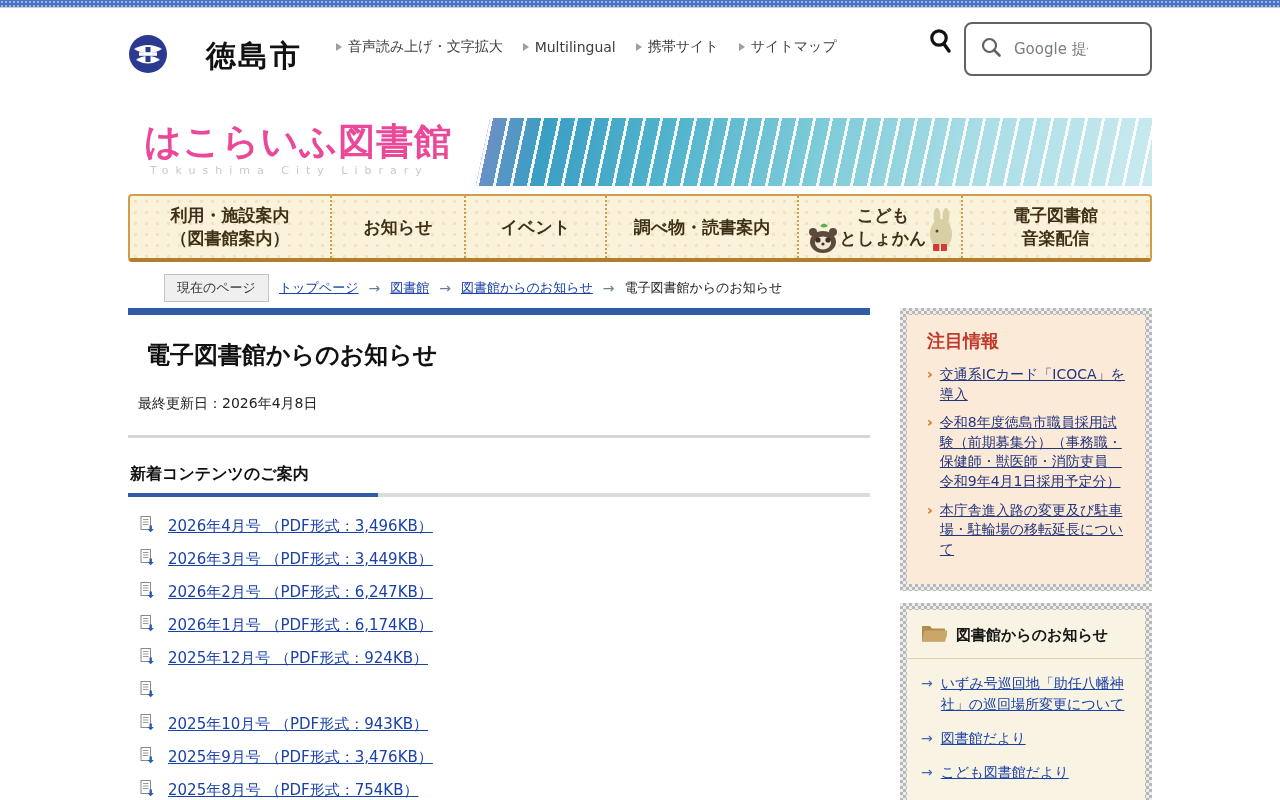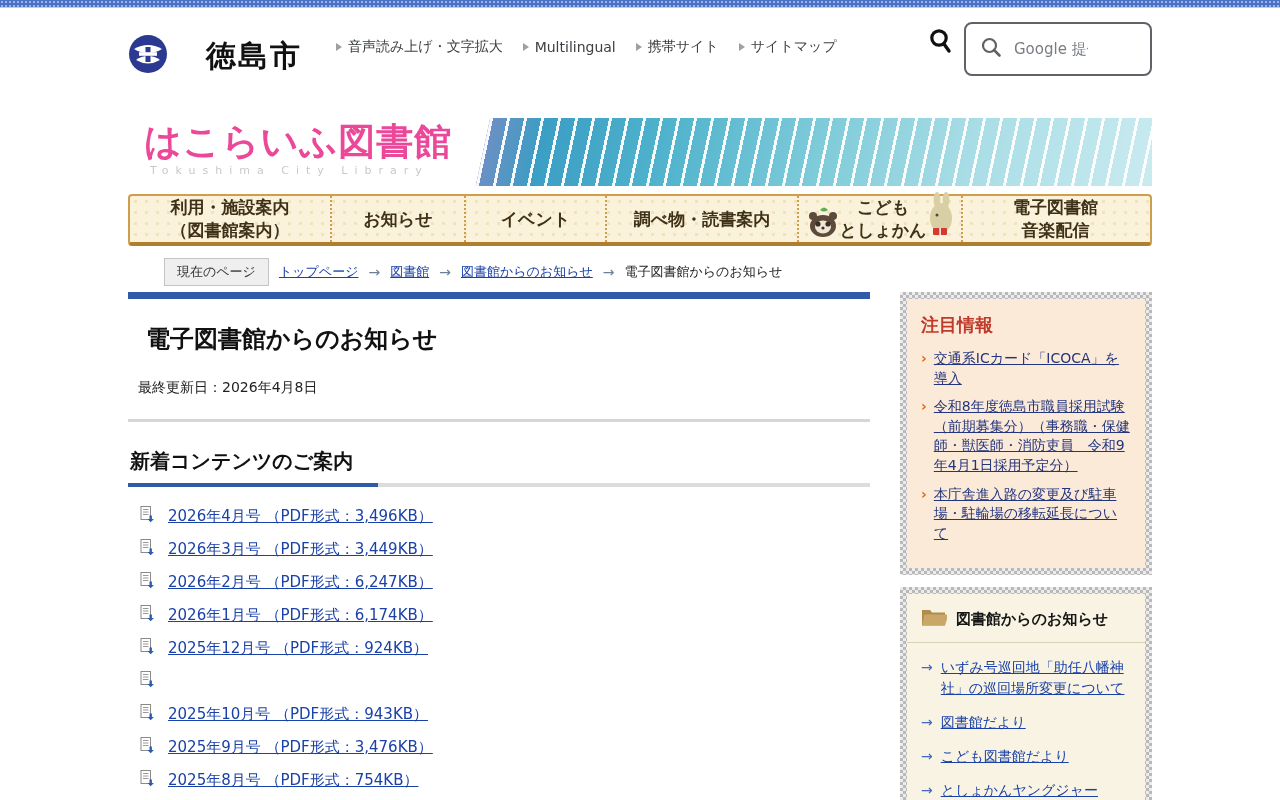--- a/index.html
+++ b/index.html
@@ -32,21 +32,21 @@
   .banner-logo { position:absolute; left:16px; top:4px; z-index:2; }
   .logo-jp { font-size:37px; font-weight:bold; color:#ec4899; letter-spacing:1px; line-height:1.1; }
   .logo-en { font-size:11px; color:#c9c9c9; letter-spacing:7px; margin-top:1px; padding-left:6px; }
   .spines { position:absolute; top:0; bottom:0; left:355px; right:-30px;
     background:
       repeating-linear-gradient(90deg, rgba(255,255,255,.95) 0 3px, transparent 3px 17px),
       linear-gradient(90deg,#6d8fc4 0%, #3b9ec4 8%, #4fb2cc 25%, #7ecbd9 48%, #a9dde6 70%, #cdecf1 100%);
     transform:skewX(-12deg); }
 
   
-  .main-nav { height:52px; margin-top:8px; display:flex;
+  .main-nav { height:68px; margin-top:8px; display:flex;
     background:#faf2da;
     background-image: radial-gradient(circle,#f1e3bc 1.5px, transparent 1.6px);
     background-size:11px 11px;
     border:2px solid #cf9e4c; border-bottom:4px solid #b07f2e; border-radius:4px; }
   .nav-item { display:flex; align-items:center; justify-content:center; text-decoration:none;
     color:#3f3118; font-weight:bold; font-size:17px; text-align:center; line-height:1.35;
     cursor:pointer; position:relative; padding:0 6px; }
   .nav-item + .nav-item { border-left:2px dotted #cf9e4c; }
   .nav-lines { display:flex; flex-direction:column; }
   .nav-l2:empty { display:none; }
@@ -60,32 +60,32 @@
   .bc-arrow { color:#6c7f9a; font-size:14px; }
   .bc-current { color:#222; }
 
   
   .content { display:flex; margin-top:6px; align-items:flex-start; }
   .main-col { width:742px; }
   .title-bar { height:7px; background:#2f5ba7; }
   h1.page-title { font-size:24px; font-weight:bold; color:#111; margin:24px 0 0 18px; }
   .updated { font-size:14px; color:#222; margin:24px 0 0 10px; }
   .divider { height:3px; background:#d6d6d6; margin-top:22px; }
-  h2.section-title { font-size:20px; font-weight:bold; color:#111; margin:26px 0 0 2px; }
+  h2.section-title { font-size:16px; font-weight:bold; color:#111; margin:26px 0 0 2px; }
   .h2-underline { height:4px; margin-top:8px;
     background:linear-gradient(90deg,#2f5ba7 0 250px,#dcdcdc 250px 100%); }
   .pdf-list { list-style:none; margin:20px 0 0 12px; }
   .pdf-list li { display:flex; align-items:center; gap:14px; margin-bottom:14px; height:19px; }
   .pdf-link { font-size:15px; color:#1a41a8; text-decoration:underline; cursor:pointer; }
 
   
   .sidebar { width:252px; margin-left:30px; }
   .pat-box { background:repeating-conic-gradient(#b9b9b9 0% 25%, #ececec 0% 50%);
     background-size:6px 6px; padding:7px; }
-  .featured-inner { background:#fcead8; padding:14px 14px 16px; }
+  .featured-inner { background:#fcead8; padding:14px 20px 16px; }
   .featured-title { font-size:18px; font-weight:bold; color:#c0392b; margin-bottom:12px; }
   .f-item { display:flex; gap:7px; margin-bottom:9px; font-size:14px; line-height:1.4; }
   .chev { color:#e06a20; font-weight:bold; flex:0 0 auto; }
   .f-link { color:#23357d; text-decoration:underline; cursor:pointer; }
   .news-box { margin-top:12px; }
   .news-inner { background:#f8f3e2; }
   .news-header { display:flex; align-items:center; gap:9px; padding:13px 14px 11px;
     border-bottom:1px solid #d8d2b4; }
   .news-title { font-size:15px; font-weight:bold; color:#161616; }
   .news-items { padding:14px 14px 16px; }

